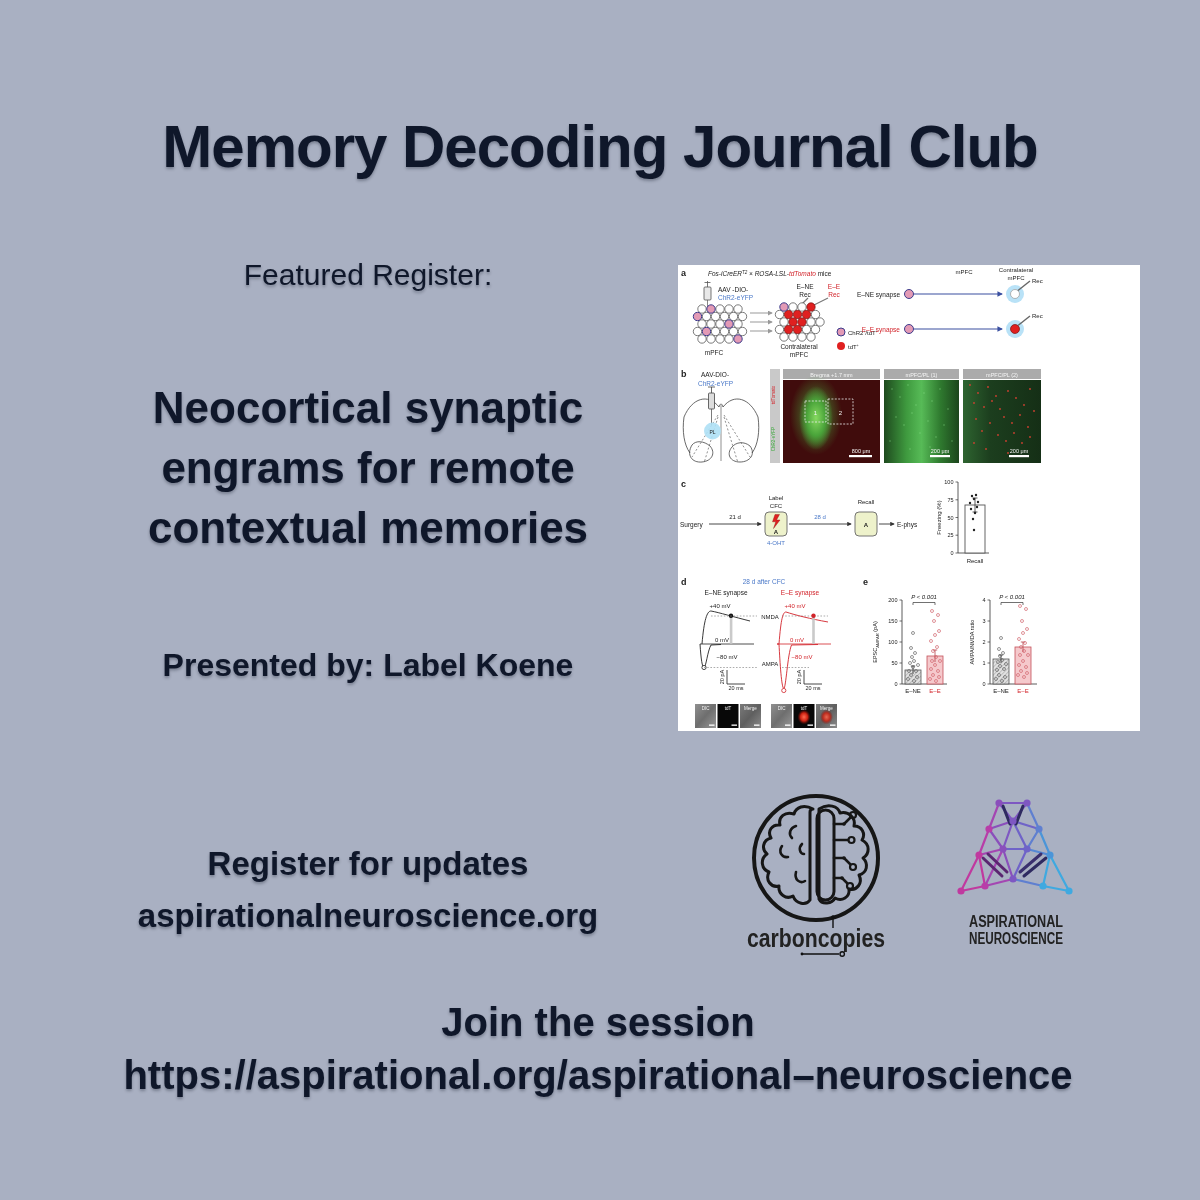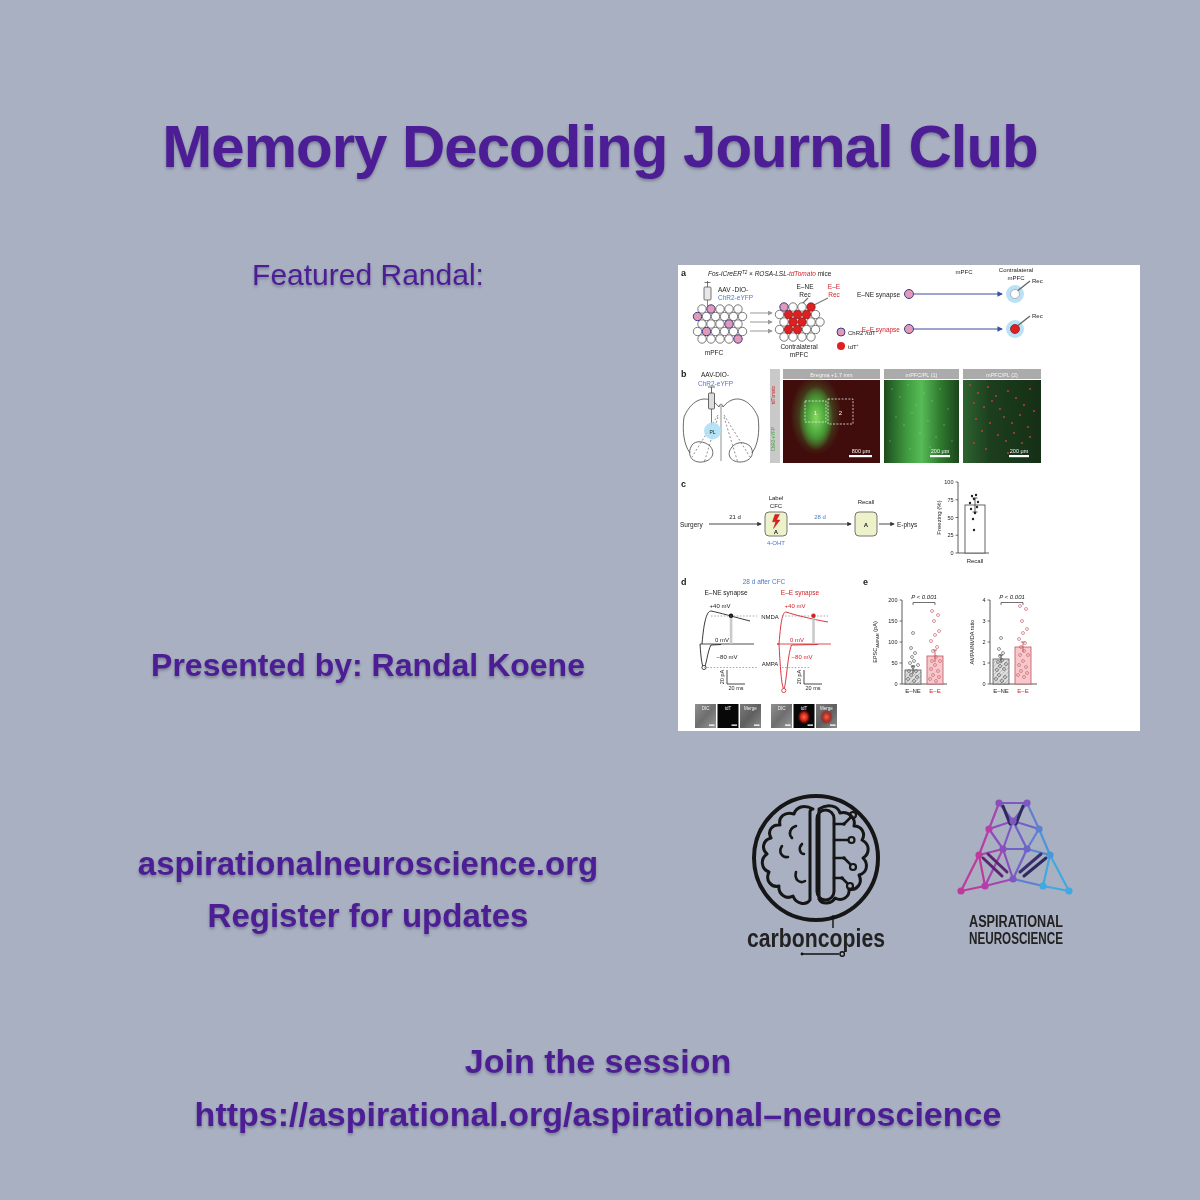--- a/index.html
+++ b/index.html
@@ -1,53 +1,58 @@
 <!DOCTYPE html>
 <html><head>
 <meta charset="utf-8">
 <style>
   html,body{margin:0;padding:0;}
   .poster{position:relative;width:1200px;height:1200px;background:#a9b0c2;overflow:hidden;
-          font-family:"Liberation Sans",sans-serif;color:#4c1d95;}
+          font-family:"Liberation Sans",sans-serif;color:#0f172a;}
   .sh{text-shadow:0 2px 3px rgba(25,30,45,.33);}
   .page-title{position:absolute;top:112px;left:0;width:100%;text-align:center;
               font-size:60px;font-weight:bold;letter-spacing:-1px;}
   .featured-label{position:absolute;top:258px;left:70px;width:596px;text-align:center;font-size:30px;}
   .article-title{position:absolute;top:378px;left:50px;width:636px;text-align:center;
                  font-size:44px;font-weight:bold;line-height:60px;}
   .presenter-block{position:absolute;top:642px;left:50px;width:636px;text-align:center;
                    font-size:32px;font-weight:bold;line-height:47px;}
   .register-block{position:absolute;top:838px;left:50px;width:636px;text-align:center;
                   font-size:33px;font-weight:bold;line-height:52px;}
-  .join-block{position:absolute;top:1035px;left:0;width:1196px;text-align:center;
-              font-size:34px;font-weight:bold;line-height:53px;}
+  .join-block{position:absolute;top:996px;left:0;width:1196px;text-align:center;
+              font-size:40px;font-weight:bold;line-height:53px;}
   .figure-card{position:absolute;left:678px;top:265px;width:462px;height:466px;background:#ffffff;}
   .figure-card svg{display:block;}
   svg text{font-family:"Liberation Sans",sans-serif;fill:#222;}
   .t45{font-size:4.5px;} .t5{font-size:5px;} .t55{font-size:5.5px;} .t6{font-size:6px;}
   .t65{font-size:6.5px;} .t9{font-size:9px;font-weight:bold;}
   .mid{text-anchor:middle;} .end{text-anchor:end;}
   .red{fill:#d2232a;} .blue{fill:#4a78c8;} .wht{fill:#f5f5f5;} .grn{fill:#3faa3f;} .it{font-style:italic;}
   .sg{fill:none;stroke:#666;stroke-width:.7;} .sr{fill:none;stroke:#d2666e;stroke-width:.7;}
   .sk{fill:#222;}
   .logo-carbon{position:absolute;left:744px;top:788px;width:145px;height:178px;}
   .logo-asp{position:absolute;left:955px;top:793px;width:122px;height:158px;}
 </style>
 </head>
 <body>
 
 <div class="poster">
 
   <div class="page-title sh">Memory Decoding Journal Club</div>
 
-  <div class="featured-label sh">Featured Randal:</div>
-
+  <div class="featured-label sh">Featured Register:</div>
+
+  <div class="article-title sh">
+    <div>Neocortical synaptic</div>
+    <div>engrams for remote</div>
+    <div>contextual memories</div>
+  </div>
 
   <div class="presenter-block sh">
-    <div>Presented by: Randal Koene</div>
+    <div>Presented by: Label Koene</div>
   </div>
 
   <div class="figure-card">
   <svg viewBox="0 0 462 466" width="462" height="466">
     <defs>
       <marker id="ag" viewBox="0 0 6 6" markerWidth="5" markerHeight="5" refX="5" refY="3" orient="auto">
             <path d="M0,0L6,3L0,6Z" fill="#999"></path>
           </marker>
       <marker id="ak" viewBox="0 0 6 6" markerWidth="5" markerHeight="5" refX="5" refY="3" orient="auto">
             <path d="M0,0L6,3L0,6Z" fill="#333"></path>
@@ -570,22 +575,22 @@
         <path d="M323,340 V337.5 H345 V340" stroke="#333" stroke-width=".7" fill="none"></path>
         <text x="334" y="334" class="t6 mid it">P &lt; 0.001</text>
         <text x="323" y="428" class="t6 mid">E–NE</text>
         <text x="345" y="428" class="t6 mid red">E–E</text>
       </g>
     </g>
   </svg>
   </div>
 
   <div class="register-block sh">
+    <div>Register for updates</div>
     <div>aspirationalneuroscience.org</div>
-    <div>Register for updates</div>
   </div>
 
   <svg class="logo-carbon" viewBox="0 0 145 178">
     <g stroke="#161616" fill="none" stroke-linecap="round" stroke-linejoin="round">
       <circle cx="72" cy="70" r="62" stroke-width="4"></circle>
       <path stroke-width="3" d="M69,21 C60,16 52,19 50,26 C41,23 34,29 36,37 C28,36 23,43 27,50 C19,52 17,61 23,66 C16,71 17,81 25,84 C21,92 27,100 35,98 C34,106 42,112 49,108 C52,116 62,118 66,112 L66,24 C66,22 67,21 69,21 Z"></path>
       <path stroke-width="2.6" d="M52,38 C46,40 44,46 48,50 M38,58 C34,64 38,70 44,69 M52,84 C50,92 56,96 61,93 M58,56 C54,60 56,66 60,66"></path>
       <rect x="73" y="22" width="17" height="90" rx="8.5" stroke-width="3"></rect>
       <path stroke-width="3" d="M75,21 C84,15 94,18 96,25 C105,23 112,30 110,38 C118,38 122,46 118,52 C126,56 126,66 119,70 C125,76 123,85 115,87 C119,95 113,103 105,101 C106,109 98,114 91,110 C88,116 78,117 75,111 L75,30 Z"></path>
       <path stroke-width="2.6" d="M90,36 H100 L106,30 M90,52 H104 M90,70 L100,70 L106,76 M90,90 H98 L103,95"></path>

